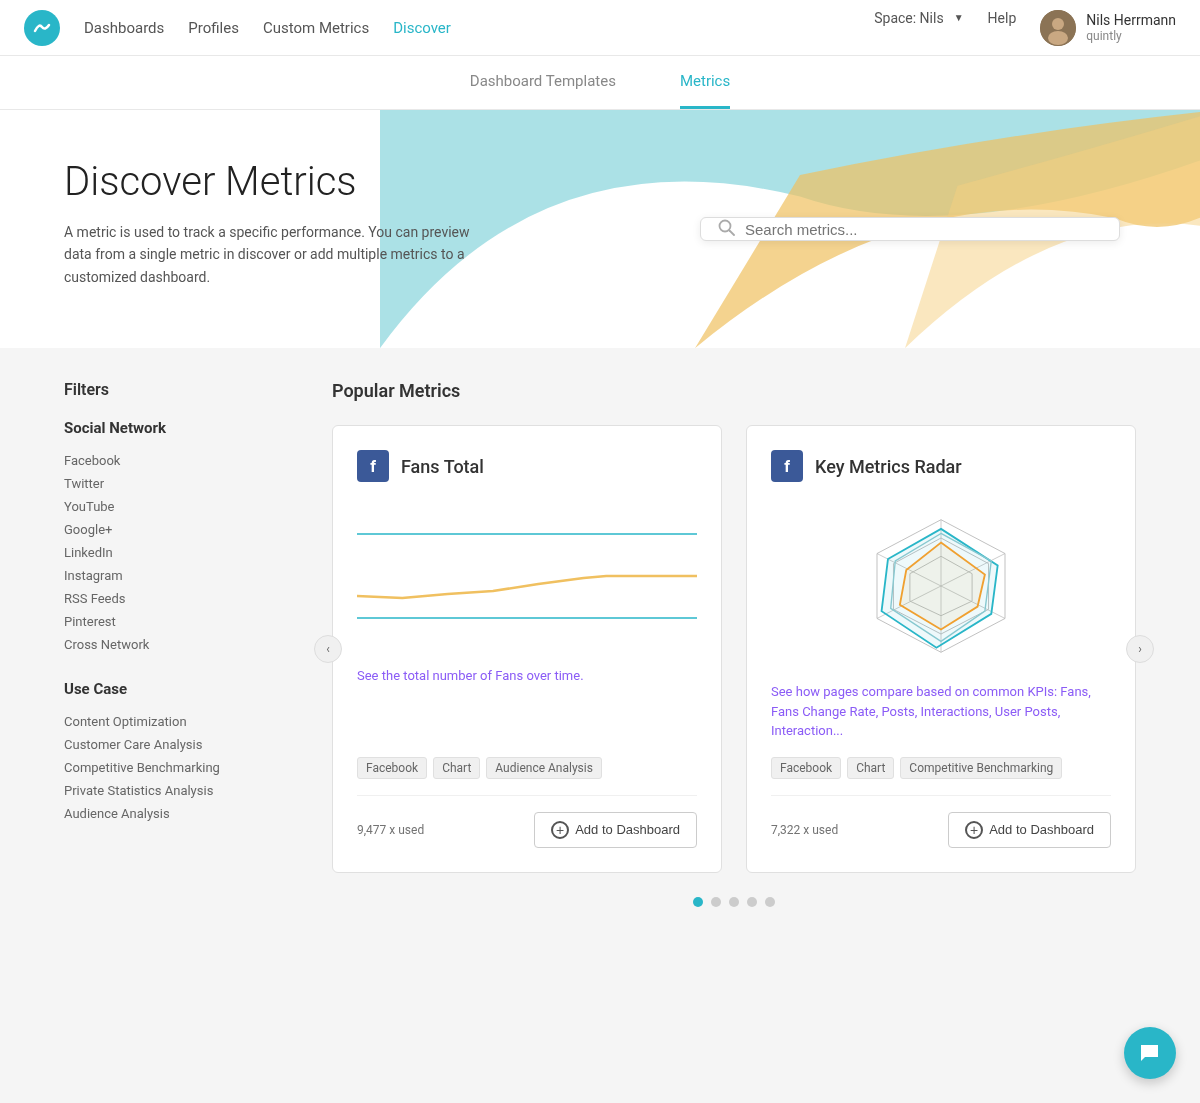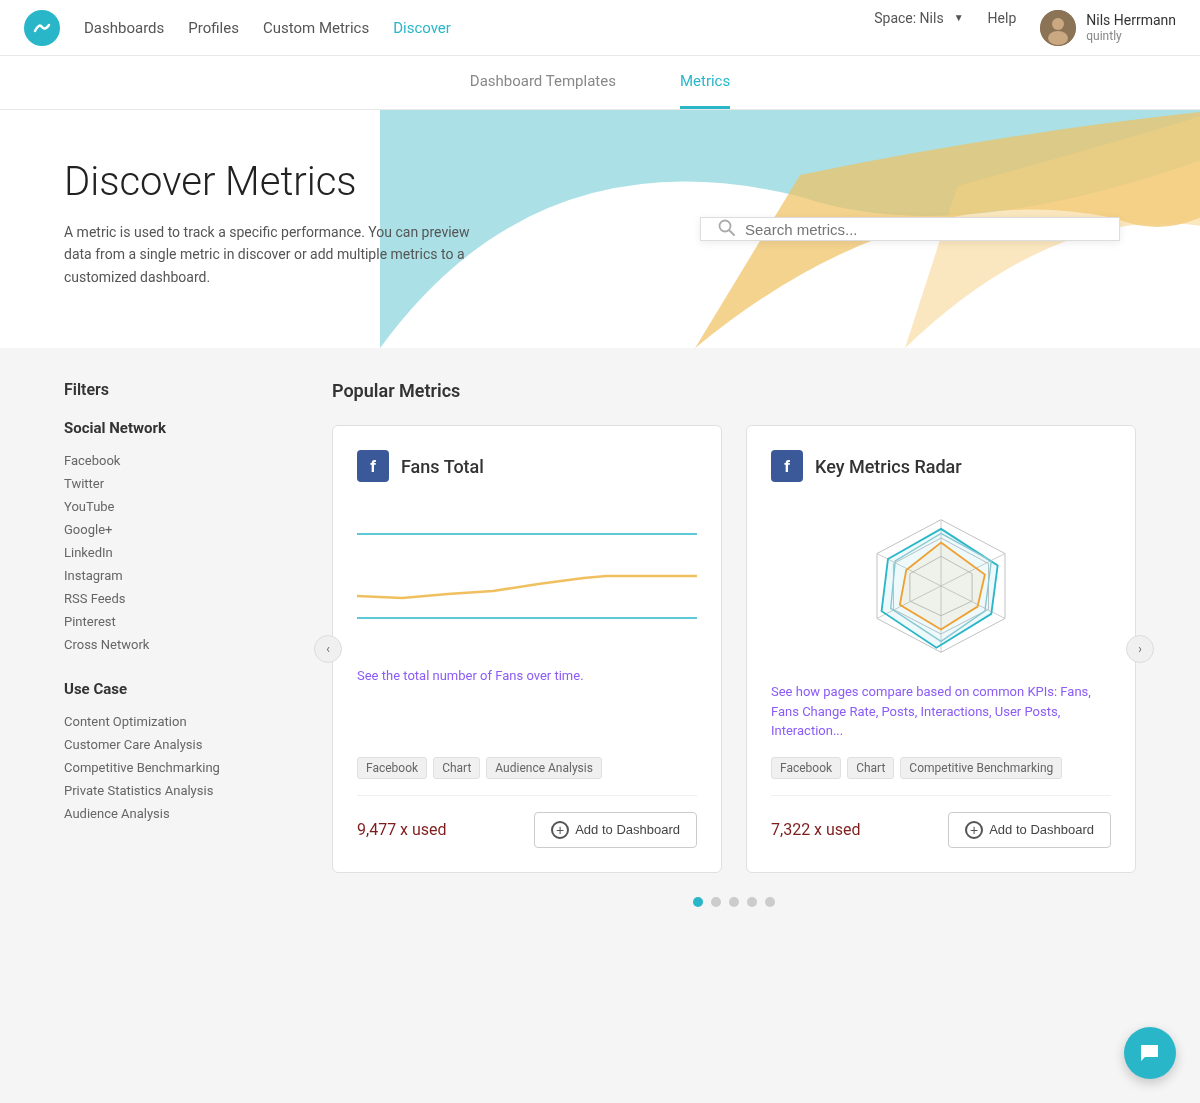--- a/index.html
+++ b/index.html
@@ -83,21 +83,21 @@
     .hero-search {
       position: absolute;
       right: 80px; top: 50%; transform: translateY(-50%);
       z-index: 5;
       width: 420px;
     }
     .search-box {
       display: flex; align-items: center;
       background: #fff;
       border: 1px solid #ddd;
-      border-radius: 0;
+      border-radius: 6px;
       padding: 0 16px;
       box-shadow: 0 2px 8px rgba(0,0,0,0.08);
     }
     .search-box input {
       border: none; outline: none; font-size: 15px;
       color: #999; flex: 1; background: transparent;
     }
     .search-icon-svg { color: #aaa; margin-right: 10px; flex-shrink: 0; }
 
     
@@ -175,21 +175,21 @@
     .card-tags { display: flex; flex-wrap: wrap; gap: 6px; margin-bottom: 16px; }
     .tag {
       font-size: 12px; color: #666; background: #f0f0f0;
       border: 1px solid #e0e0e0; border-radius: 3px;
       padding: 3px 8px;
     }
     .card-footer {
       display: flex; align-items: center; justify-content: space-between;
       margin-top: auto; padding-top: 16px; border-top: 1px solid #f0f0f0;
     }
-    .used-count { font-size: 16px; color: #7f1d1d; }
+    .used-count { font-size: 12px; color: #737373; }
     .add-btn {
       display: flex; align-items: center; gap: 6px;
       border: 1px solid #ccc; background: #fff;
       border-radius: 4px; padding: 8px 16px;
       font-size: 13px; cursor: pointer; color: #444;
       transition: background 0.15s;
     }
     .add-btn .plus-circle {
       width: 18px; height: 18px; border-radius: 50%;
       border: 2px solid #555;

